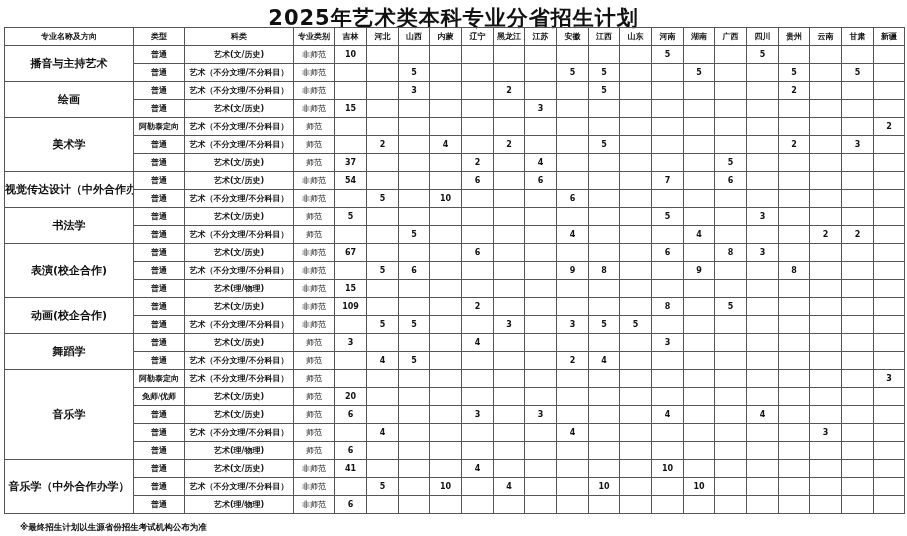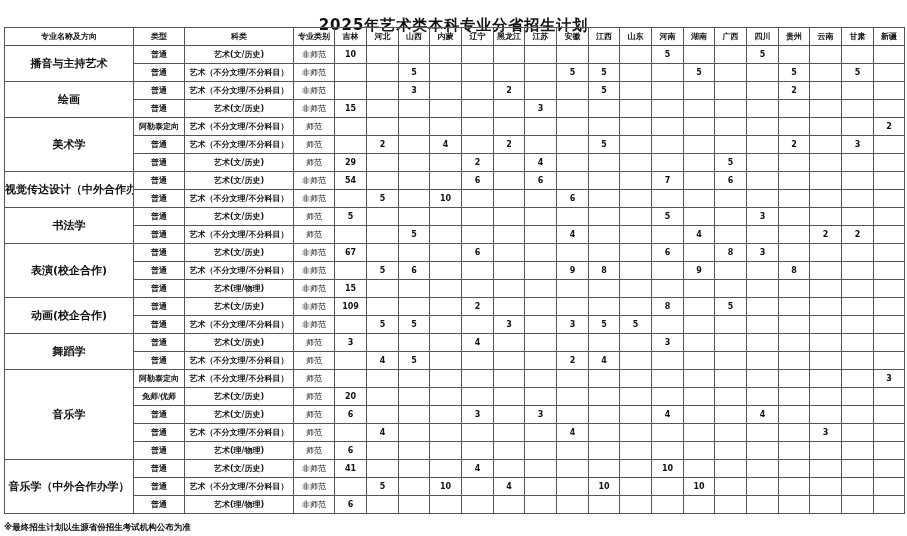--- a/index.html
+++ b/index.html
@@ -1,26 +1,26 @@
 <!DOCTYPE html>
 <html><head>
 <meta charset="utf-8">
 <style>
   html, body { margin: 0; padding: 0; background: #ffffff; }
   body { width: 907px; height: 536px; overflow: hidden; font-family: "DejaVu Sans", "Liberation Sans", sans-serif; color: #111; }
-  .title { position: absolute; left: 0; top: 12px; width: 907px; height: 27px; text-align: center; font-size: 15px; font-weight: bold; line-height: 27px; letter-spacing: 1px; }
+  .title { position: absolute; left: 0; top: 5px; width: 907px; height: 27px; text-align: center; font-size: 21px; font-weight: bold; line-height: 27px; letter-spacing: 1px; }
   table.plan { position: absolute; left: 4px; top: 27px; border-collapse: collapse; table-layout: fixed; width: 901px; padding-left: 30px; }
   table.plan td, table.plan th { border: 1px solid #555; padding: 0; text-align: center; vertical-align: middle; font-size: 8px; height: 17px; line-height: 17px; overflow: hidden; white-space: nowrap; }
   table.plan th { font-weight: bold; font-size: 8px; height: 17px; }
   table.plan td.name { font-weight: bold; font-size: 11px; }
   table.plan td.type { font-weight: bold; font-family: Liberation Serif, serif; }
   table.plan td.subj { font-weight: bold; margin-left: 8px; }
   table.plan td.cat { font-weight: normal; }
   table.plan td.num { font-weight: bold; font-size: 8px; }
-  .note { position: absolute; left: 4px; top: 521px; font-size: 8.5px; font-weight: bold; line-height: 12px; }
+  .note { position: absolute; left: 20px; top: 521px; font-size: 8.5px; font-weight: bold; line-height: 12px; }
 </style>
 </head>
 <body>
 
 <div class="title">2025年艺术类本科专业分省招生计划</div>
 
 <table class="plan">
   <colgroup>
     <col style="width:129px">
       <col style="width:51px">
@@ -210,21 +210,21 @@
         <td class="num"></td>
         <td class="num">2</td>
         <td class="num"></td>
         <td class="num">3</td>
         <td class="num"></td>
       </tr>
       <tr>
         <td class="type">普通</td>
         <td class="subj">艺术(文/历史)</td>
         <td class="cat">师范</td>
-        <td class="num">29</td>
+        <td class="num">37</td>
         <td class="num"></td>
         <td class="num"></td>
         <td class="num"></td>
         <td class="num">2</td>
         <td class="num"></td>
         <td class="num">4</td>
         <td class="num"></td>
         <td class="num"></td>
         <td class="num"></td>
         <td class="num"></td>

